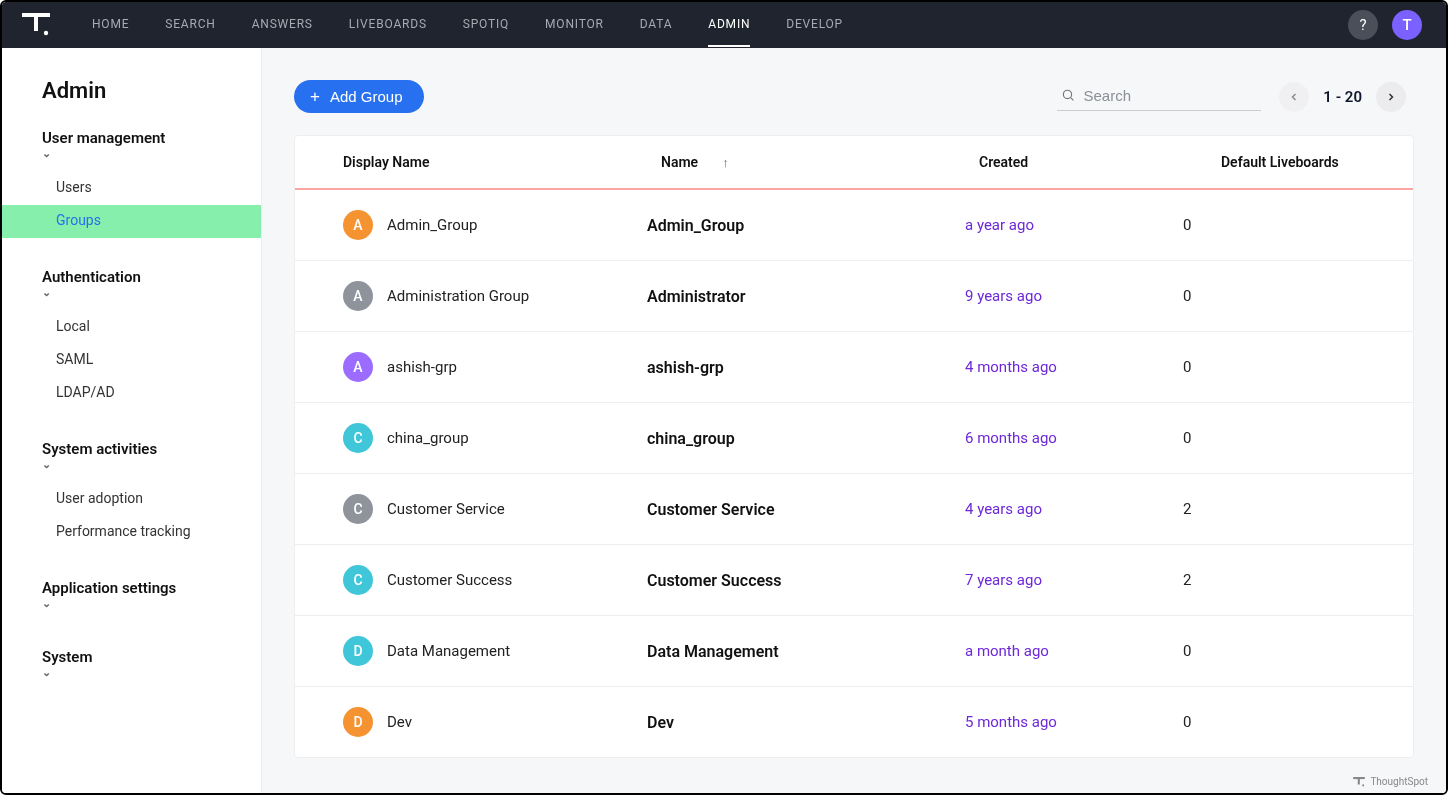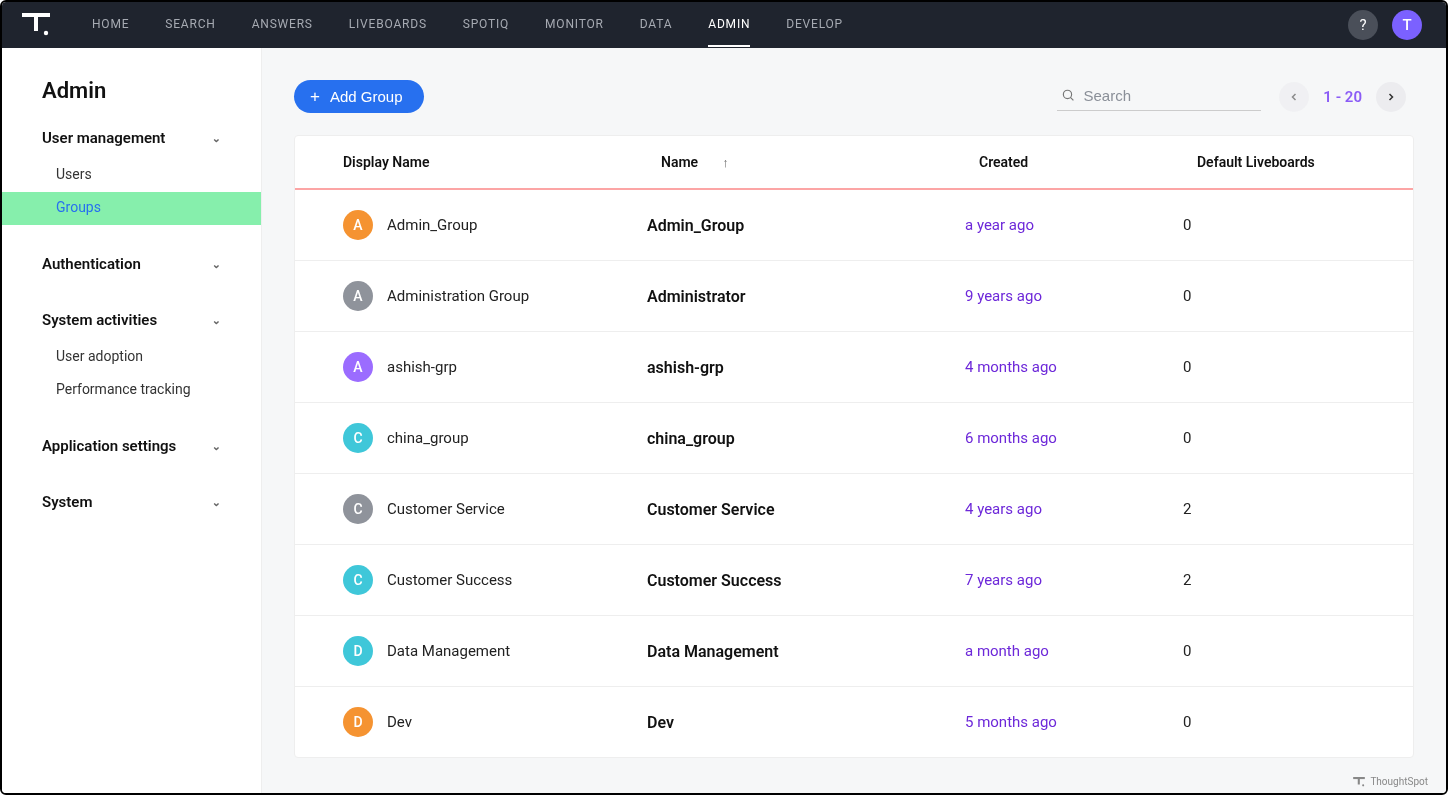--- a/index.html
+++ b/index.html
@@ -11,47 +11,47 @@
 .nav-item { color: #a6aab2; cursor: pointer; padding: 14px 0; }
 .nav-item.active { color: #fff; border-bottom: 2px solid #fff; }
 .topbar-right { position: absolute; right: 24px; display: flex; align-items: center; gap: 14px; }
 .circle-btn { width: 30px; height: 30px; border-radius: 50%; display: flex; align-items: center; justify-content: center; font-size: 15px; color: #fff; cursor: pointer; }
 .help-btn { background: #4a4f59; }
 .avatar-btn { background: #7b61ff; font-weight: 500; }
 .main { display: flex; height: calc(100% - 46px); }
 .sidebar { width: 260px; background: #fff; border-right: 1px solid #eee; padding: 30px 0 0 0; overflow-y: auto; }
 .sidebar-title { font-size: 22px; font-weight: 600; color: #111; padding: 0 40px 18px 40px; }
 .section { margin-bottom: 22px; }
-.section-header { display: flex; align-items: center; justify-content: space-between; padding: 8px 40px; font-size: 15px; font-weight: 600; color: #111; cursor: pointer; }
+.section-header { display: flex; align-items: flex-start; justify-content: space-between; padding: 8px 40px; font-size: 15px; font-weight: 600; color: #111; cursor: pointer; flex-direction: column; }
 .section-header .chev { font-size: 11px; color: #666; }
 .section-items { padding-top: 4px; }
 .section-item { padding: 7px 40px 10px 54px; font-size: 14px; color: #333; cursor: pointer; }
 .section-item.active { color: #2770ef; background: #86efac; }
 .content { flex: 1; background: #f6f7f8; padding: 32px 0 0 0; position: relative; overflow: hidden; }
 .toolbar { display: flex; align-items: center; justify-content: space-between; padding: 0 40px 0 32px; margin-bottom: 22px; }
 .add-btn { background: #2770ef; color: #fff; border: none; border-radius: 20px; padding: 8px 22px 8px 16px; font-size: 15px; font-weight: 500; display: inline-flex; align-items: center; gap: 10px; cursor: pointer; }
 .add-btn .plus { font-size: 17px; line-height: 1; }
 .toolbar-right { display: flex; align-items: center; gap: 18px; }
 .search-box { display: flex; align-items: center; border-bottom: 1px solid #ccc; padding: 4px 8px 6px 4px; width: 204px; }
 .search-box svg { width: 16px; height: 16px; stroke: #777; margin-right: 8px; }
 .search-box input { border: none; outline: none; background: transparent; font-size: 15px; color: #333; width: 100%; }
 .search-box input::placeholder { color: #8a8f98; }
 .pager { display: flex; align-items: center; gap: 14px; }
 .pager-btn { width: 30px; height: 30px; border-radius: 50%; background: #ececef; display: flex; align-items: center; justify-content: center; cursor: pointer; }
 .pager-btn.disabled { opacity: 0.55; cursor: default; }
 .pager-btn svg { width: 12px; height: 12px; stroke: #333; }
-.pager-range { font-size: 15px; font-weight: 600; color: #8b5cf6; }
+.pager-range { font-size: 15px; font-weight: 600; color: #0f172a; }
 .table-wrap { background: #fff; margin: 0 32px; border: 1px solid #eee; border-radius: 4px; overflow-y: auto; height: calc(100% - 90px); }
 .table-wrap::-webkit-scrollbar { width: 10px; }
 .table-wrap::-webkit-scrollbar-thumb { background: #c8ccd2; border-radius: 5px; }
 .thead { display: flex; padding: 18px 20px 18px 48px; font-size: 14px; font-weight: 600; color: #111; border-bottom: 2px solid #fca5a5; }
 .col-display { width: 318px; }
 .col-name { width: 318px; display: flex; align-items: center; gap: 24px; }
 .col-created { width: 218px; }
-.col-def { flex: 1; }
+.col-def { flex: 1; margin-left: 24px; }
 .sort-arrow { font-size: 13px; color: #666; }
 .row { display: flex; align-items: center; padding: 20px 20px 20px 48px; border-bottom: 1px solid #eee; }
 .row:last-child { border-bottom: none; }
 .row .avatar { width: 30px; height: 30px; border-radius: 50%; display: flex; align-items: center; justify-content: center; color: #fff; font-size: 14px; font-weight: 500; margin-right: 14px; flex-shrink: 0; }
 .row .display { width: 304px; font-size: 15px; color: #222; display: flex; align-items: center; }
 .row .name { width: 318px; font-size: 16px; font-weight: 600; color: #111; }
 .row .created { width: 218px; font-size: 15px; color: #6d28d9; }
 .row .def { flex: 1; font-size: 15px; color: #222; }
 .footer-brand { position: absolute; right: 18px; bottom: 6px; font-size: 10px; color: #888; display: flex; align-items: center; gap: 5px; }
 .footer-brand svg { width: 12px; height: 10px; }
@@ -96,20 +96,25 @@
           <div class="section-items">
             <div class="section-item">Users</div>
             <div class="section-item active">Groups</div>
           </div>
         </div>
         <div class="section">
           <div class="section-header">
             <span>Authentication</span>
             <span class="chev">⌄</span>
           </div>
+          <div class="section-items">
+            <div class="section-item">Local</div>
+            <div class="section-item">SAML</div>
+            <div class="section-item">LDAP/AD</div>
+          </div>
         </div>
         <div class="section">
           <div class="section-header">
             <span>System activities</span>
             <span class="chev">⌄</span>
           </div>
           <div class="section-items">
             <div class="section-item">User adoption</div>
             <div class="section-item">Performance tracking</div>
           </div>

